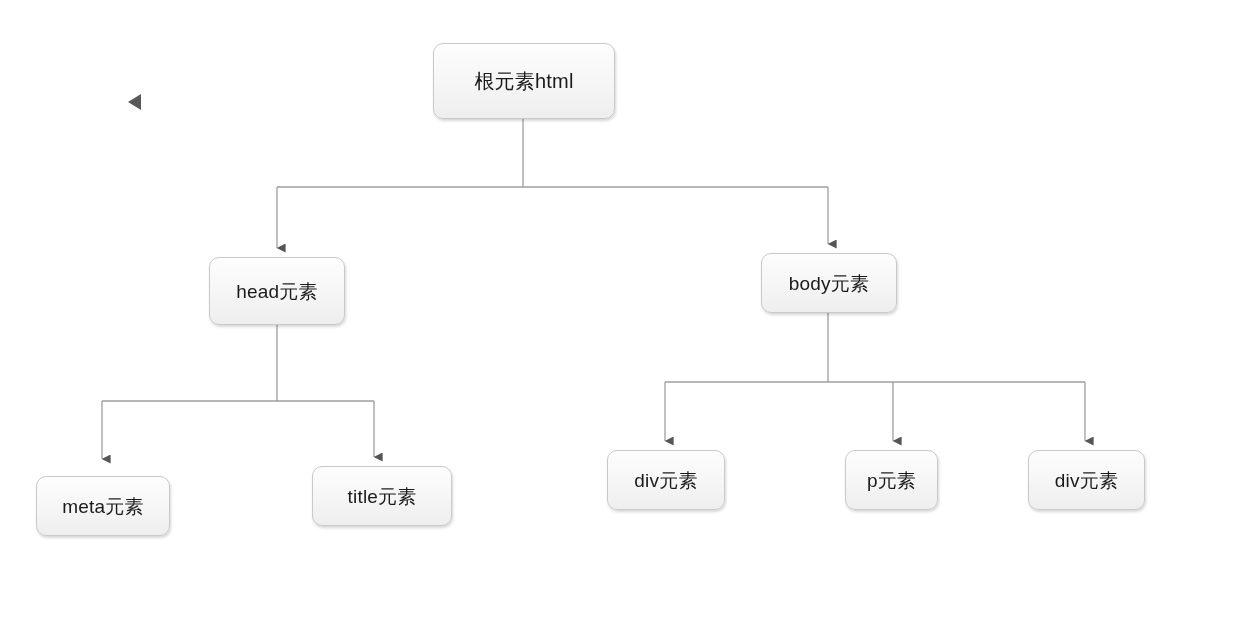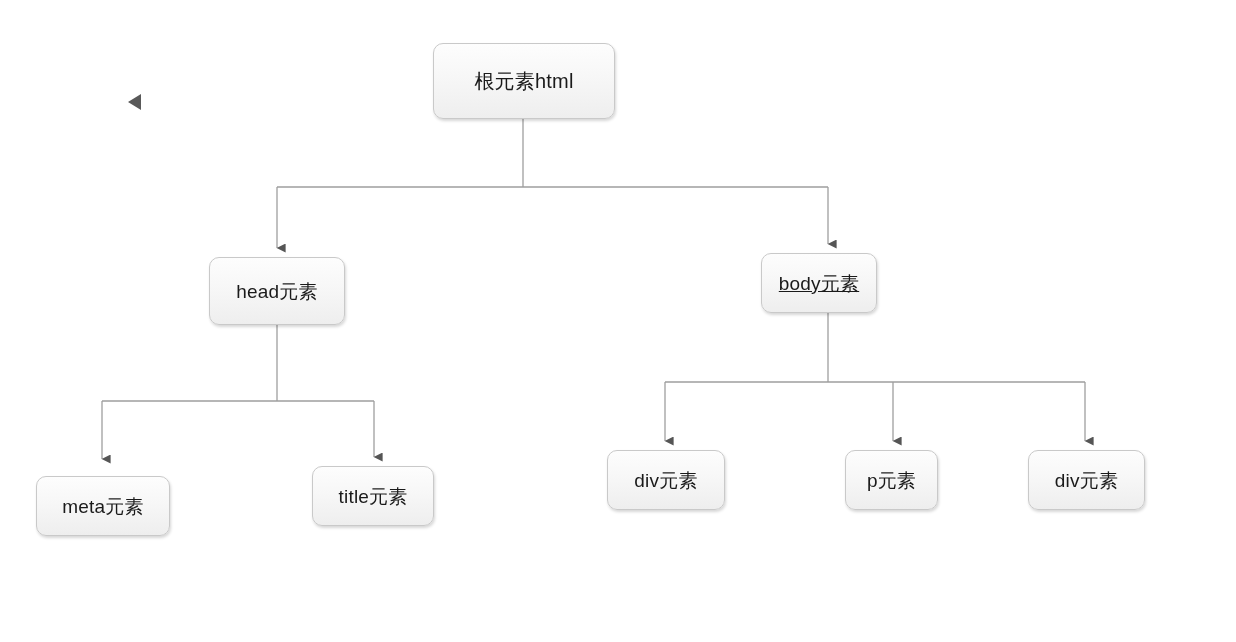--- a/index.html
+++ b/index.html
@@ -93,29 +93,29 @@
   </svg>
 
   <div class="node node-root" style="left:433px; top:43px; width:182px; height:76px;">
     <span class="node-label">根元素html</span>
   </div>
 
   <div class="node" style="left:209px; top:257px; width:136px; height:68px;">
     <span class="node-label">head元素</span>
   </div>
 
-  <div class="node" style="left:761px; top:253px; width:116px; height:60px;text-decoration:underline;">
+  <div class="node" style="left:761px; top:253px; width:136px; height:60px;">
     <span class="node-label">body元素</span>
   </div>
 
   <div class="node" style="left:36px; top:476px; width:134px; height:60px;">
     <span class="node-label">meta元素</span>
   </div>
 
-  <div class="node" style="left:312px; top:466px; width:122px; height:60px;">
+  <div class="node" style="left:312px; top:466px; width:140px; height:60px;">
     <span class="node-label">title元素</span>
   </div>
 
   <div class="node" style="left:607px; top:450px; width:118px; height:60px;">
     <span class="node-label">div元素</span>
   </div>
 
   <div class="node" style="left:845px; top:450px; width:93px; height:60px;">
     <span class="node-label">p元素</span>
   </div>

